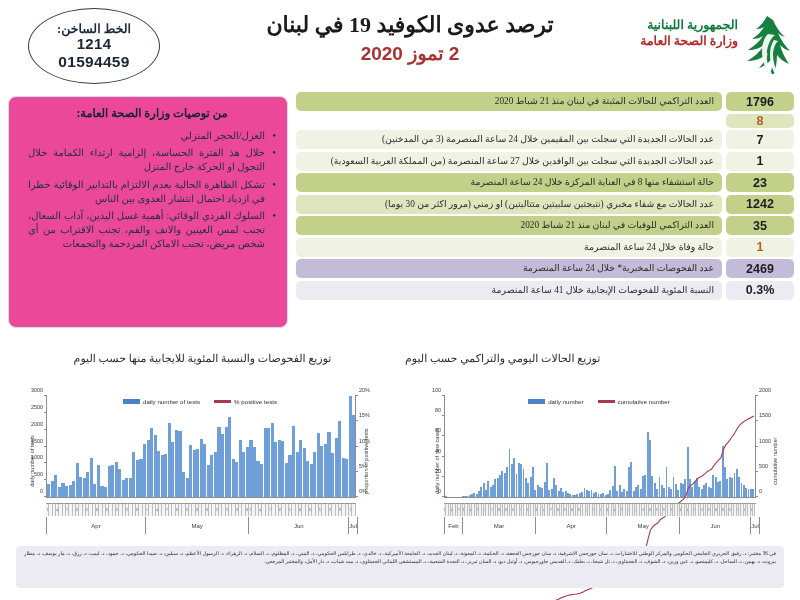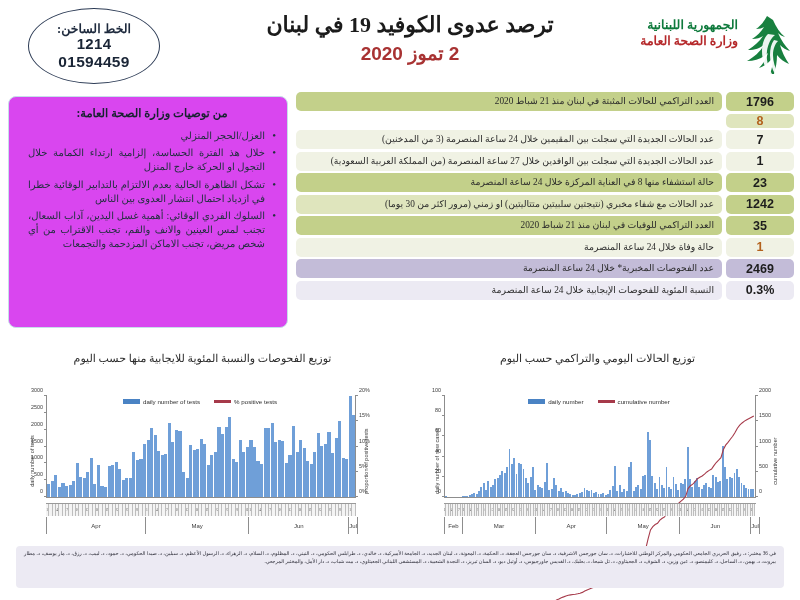--- a/index.html
+++ b/index.html
@@ -74,21 +74,21 @@
 
   
   .body-area {
     position: absolute; top: 92px; left: 0; width: 800px; height: 258px;
   }
 
   
   .reco-card {
     position: absolute; left: 8px; top: 4px;
     width: 280px; height: 232px;
-    background: #d946ef;
+    background: #ec4899;
     border: 1px solid #c6e0e8;
     border-radius: 8px;
     padding: 9px 11px 6px 19px;
     color: #1b2a3a;
   }
   .reco-title {
     text-align: center; font-weight: 700; font-size: 11.5px;
     margin-bottom: 9px; color: #16222f;
   }
   .reco-list { list-style: none; }
@@ -142,21 +142,21 @@
   .val-orange  { color: #b3621d; }
 
   
   .chart-titles {
     position: absolute; top: 352px; left: 0; width: 800px; height: 26px;
   }
   .ct {
     position: absolute; top: 0;
     font-size: 11px; color: #2c2c2c;
   }
-  .ct-right { right: 10px; width: 385px; text-align: center; }
+  .ct-right { right: 10px; width: 385px; text-align: left; }
   .ct-left  { right: 405px; width: 385px; text-align: center; }
 
   
   .charts {
     position: absolute; top: 382px; left: 0; width: 800px; height: 158px;
     direction: ltr;
   }
   .chart-box {
     position: absolute; top: 0; height: 158px; background: #ffffff;
   }
@@ -345,21 +345,21 @@
         <div class="srow">
           <div class="svalue tone-light val-orange">1</div>
           <div class="slabel tone-light">حالة وفاة خلال 24 ساعة المنصرمة</div>
         </div>
         <div class="srow">
           <div class="svalue tone-purple">2469</div>
           <div class="slabel tone-purple">عدد الفحوصات المخبرية* خلال 24 ساعة المنصرمة</div>
         </div>
         <div class="srow">
           <div class="svalue tone-lilac">0.3%</div>
-          <div class="slabel tone-lilac">النسبة المئوية للفحوصات الإيجابية خلال 24 ساعة المنصرمة</div>
+          <div class="slabel tone-lilac">النسبة المئوية للفحوصات الإيجابية خلال 41 ساعة المنصرمة</div>
         </div>
       </div>
   </div>
 
   <div class="chart-titles">
     <div class="ct ct-right">توزيع الحالات اليومي والتراكمي حسب اليوم</div>
     <div class="ct ct-left">توزيع الفحوصات والنسبة المئوية للايجابية منها حسب اليوم</div>
   </div>
 
   <div class="charts">

